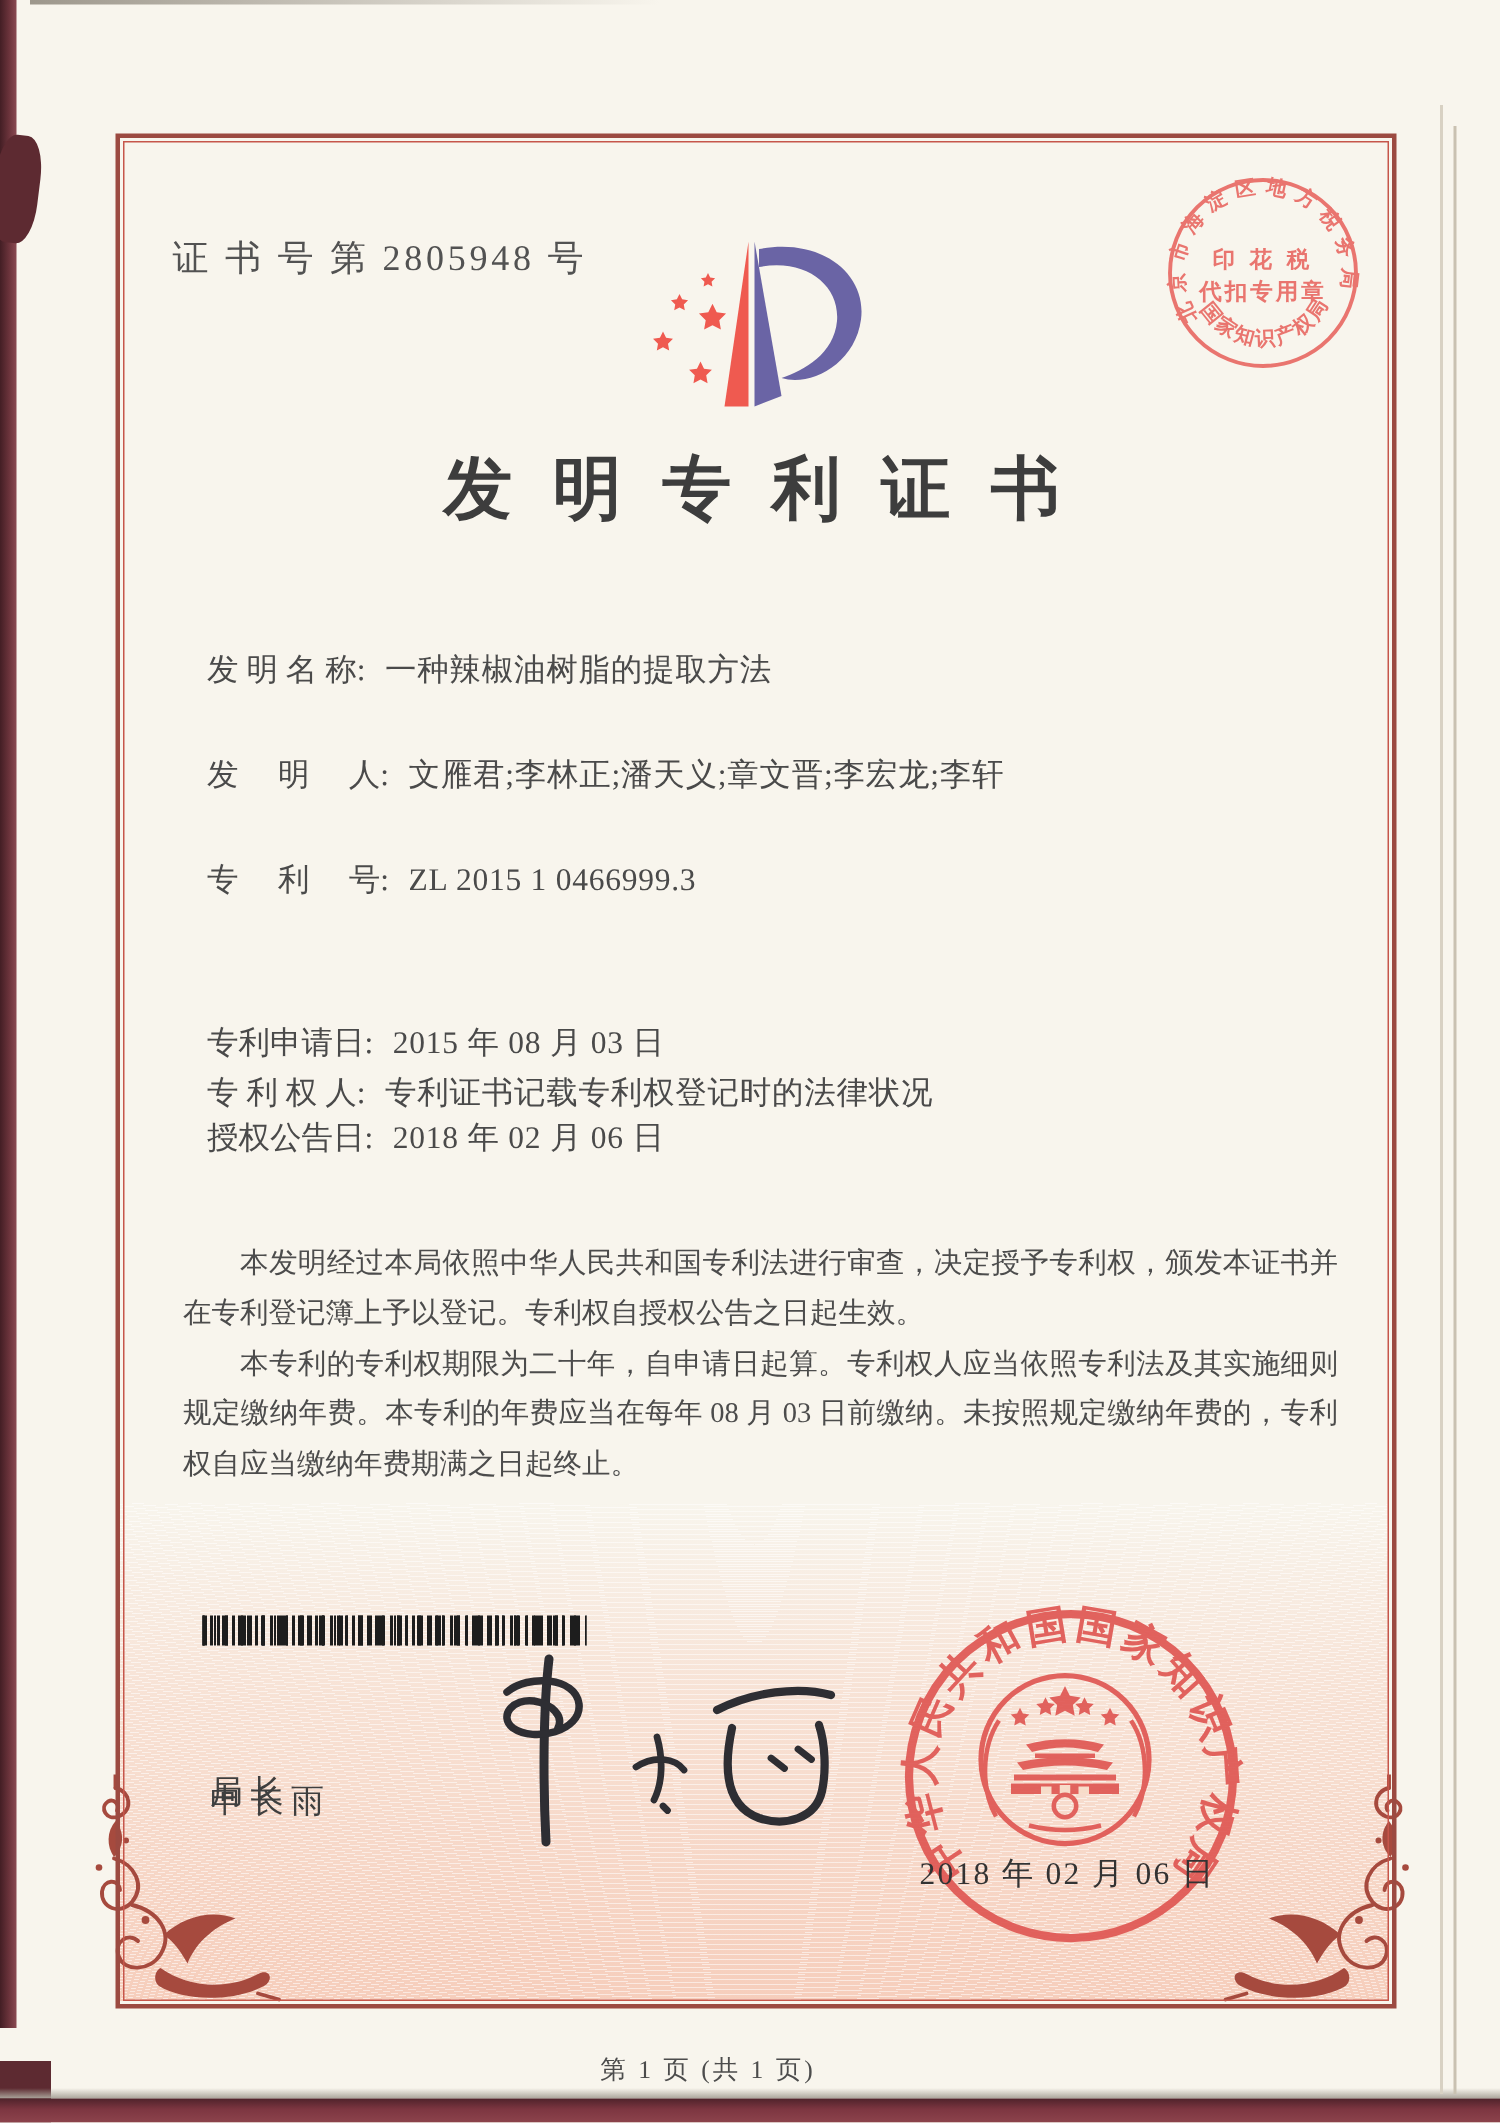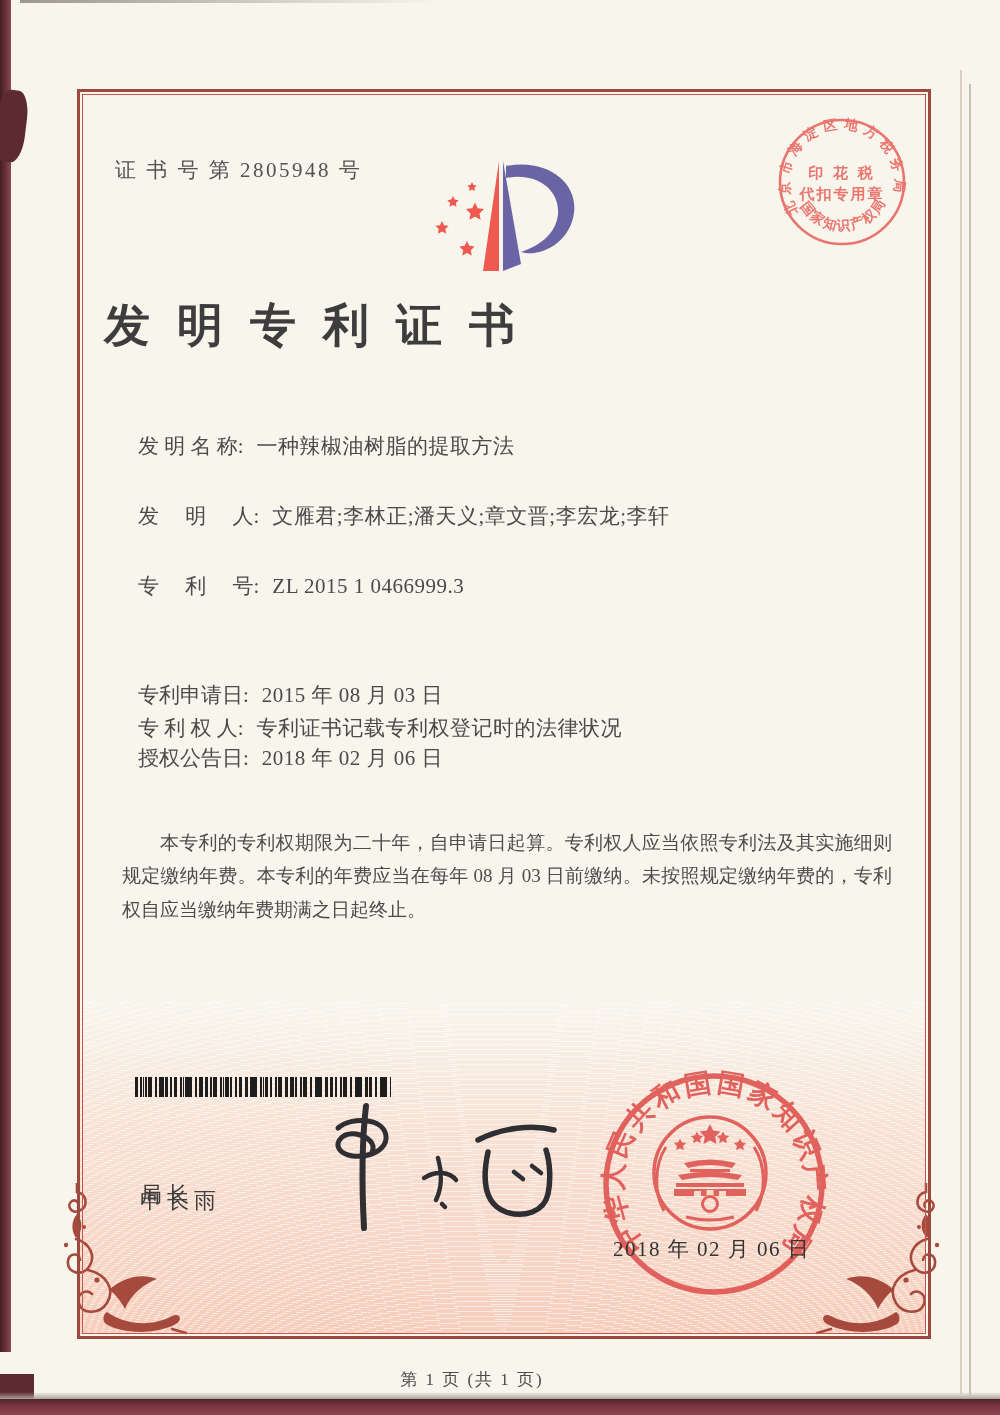--- a/index.html
+++ b/index.html
@@ -29,22 +29,22 @@
       repeating-radial-gradient(140% 85% at 50% 150%,
          rgba(255,255,255,.55) 0 1.6px, rgba(255,255,255,0) 1.6px 7px),
       linear-gradient(180deg, rgba(248,216,200,0) 0%, rgba(247,211,194,.55) 38%, #f6cebc 100%);
   }
 
   
   .frame{left:77px;top:89px;width:848px;height:1244px;border:3px solid #9c4a41;}
   .frame-inner{position:absolute;left:2px;top:2px;right:2px;bottom:2px;border:1px solid #c6564b;}
 
   
-  .cert-number{left:115px;top:156px;font-size:21px;letter-spacing:2.5px;color:#525252;text-align:right;}
-  .title{left:77px;top:295px;width:848px;
+  .cert-number{left:115px;top:156px;font-size:24px;letter-spacing:2.5px;color:#525252;text-align:right;}
+  .title{left:77px;top:295px;width:848px;text-align:center;
     font-size:46px;font-weight:600;color:#3d3d3d;letter-spacing:27px;text-indent:27px;}
 
   
   .field{left:138px;font-size:21px;color:#4a4a4a;white-space:nowrap;}
   .field .val{margin-left:13px;letter-spacing:.5px;}
 
   
   .body-text{left:122px;top:826px;width:770px;font-size:19px;line-height:33.4px;color:#4c4c4c;}
   .body-text p{margin:0;text-indent:2em;text-align:justify;}
 
@@ -165,20 +165,21 @@
   <span class="lbl">专利申请日:</span><span class="val">2015 年 08 月 03 日</span>
 </div>
 <div class="abs field" style="top:714px;">
   <span class="lbl">专  利  权  人:</span><span class="val">专利证书记载专利权登记时的法律状况</span>
 </div>
 <div class="abs field" style="top:744px;">
   <span class="lbl">授权公告日:</span><span class="val">2018 年 02 月 06 日</span>
 </div>
 
 <div class="abs body-text">
+  <p>本发明经过本局依照中华人民共和国专利法进行审查，决定授予专利权，颁发本证书并在专利登记簿上予以登记。专利权自授权公告之日起生效。</p>
   <p>本专利的专利权期限为二十年，自申请日起算。专利权人应当依照专利法及其实施细则规定缴纳年费。本专利的年费应当在每年 08 月 03 日前缴纳。未按照规定缴纳年费的，专利权自应当缴纳年费期满之日起终止。</p>
 </div>
 
 <div class="abs barcode"></div>
 
 <div class="abs commissioner-title">局长</div>
 <div class="abs commissioner-name">申长雨</div>
 
 <svg class="abs" style="left:292px;top:1100px;" width="270" height="135" viewBox="0 0 270 135">
   <g stroke="#2e2e33" fill="none" stroke-linecap="round" stroke-linejoin="round">

